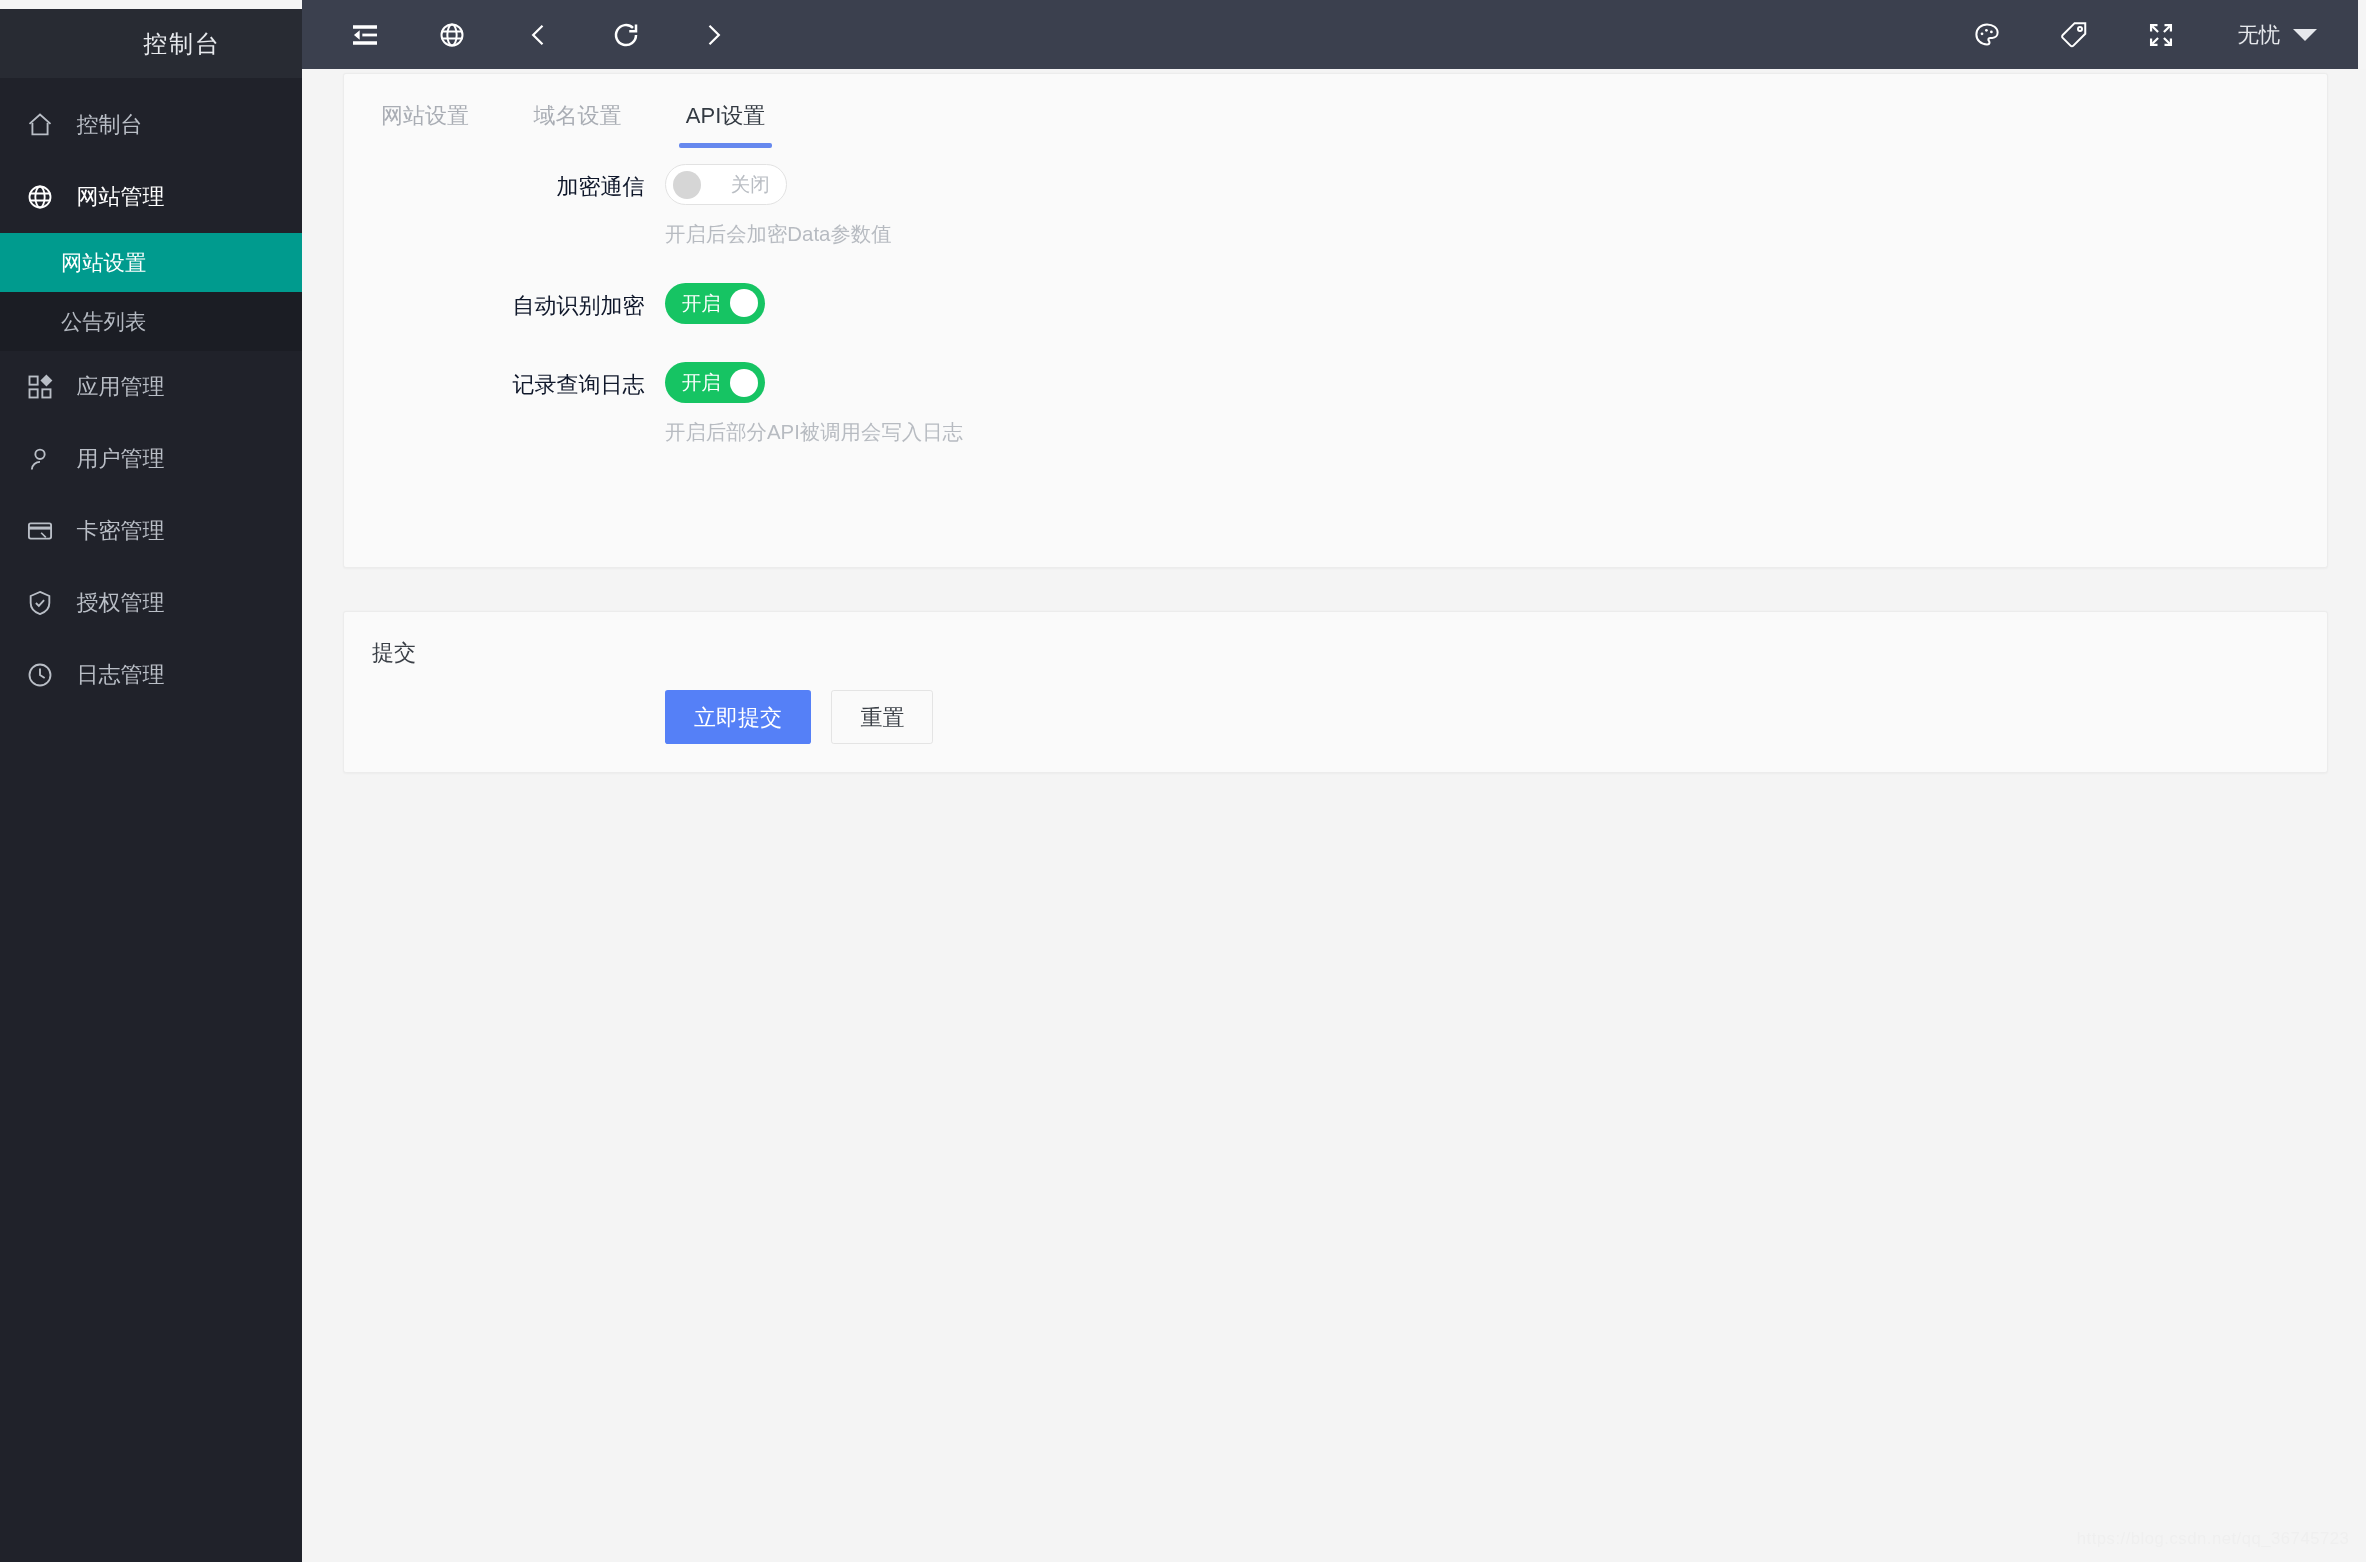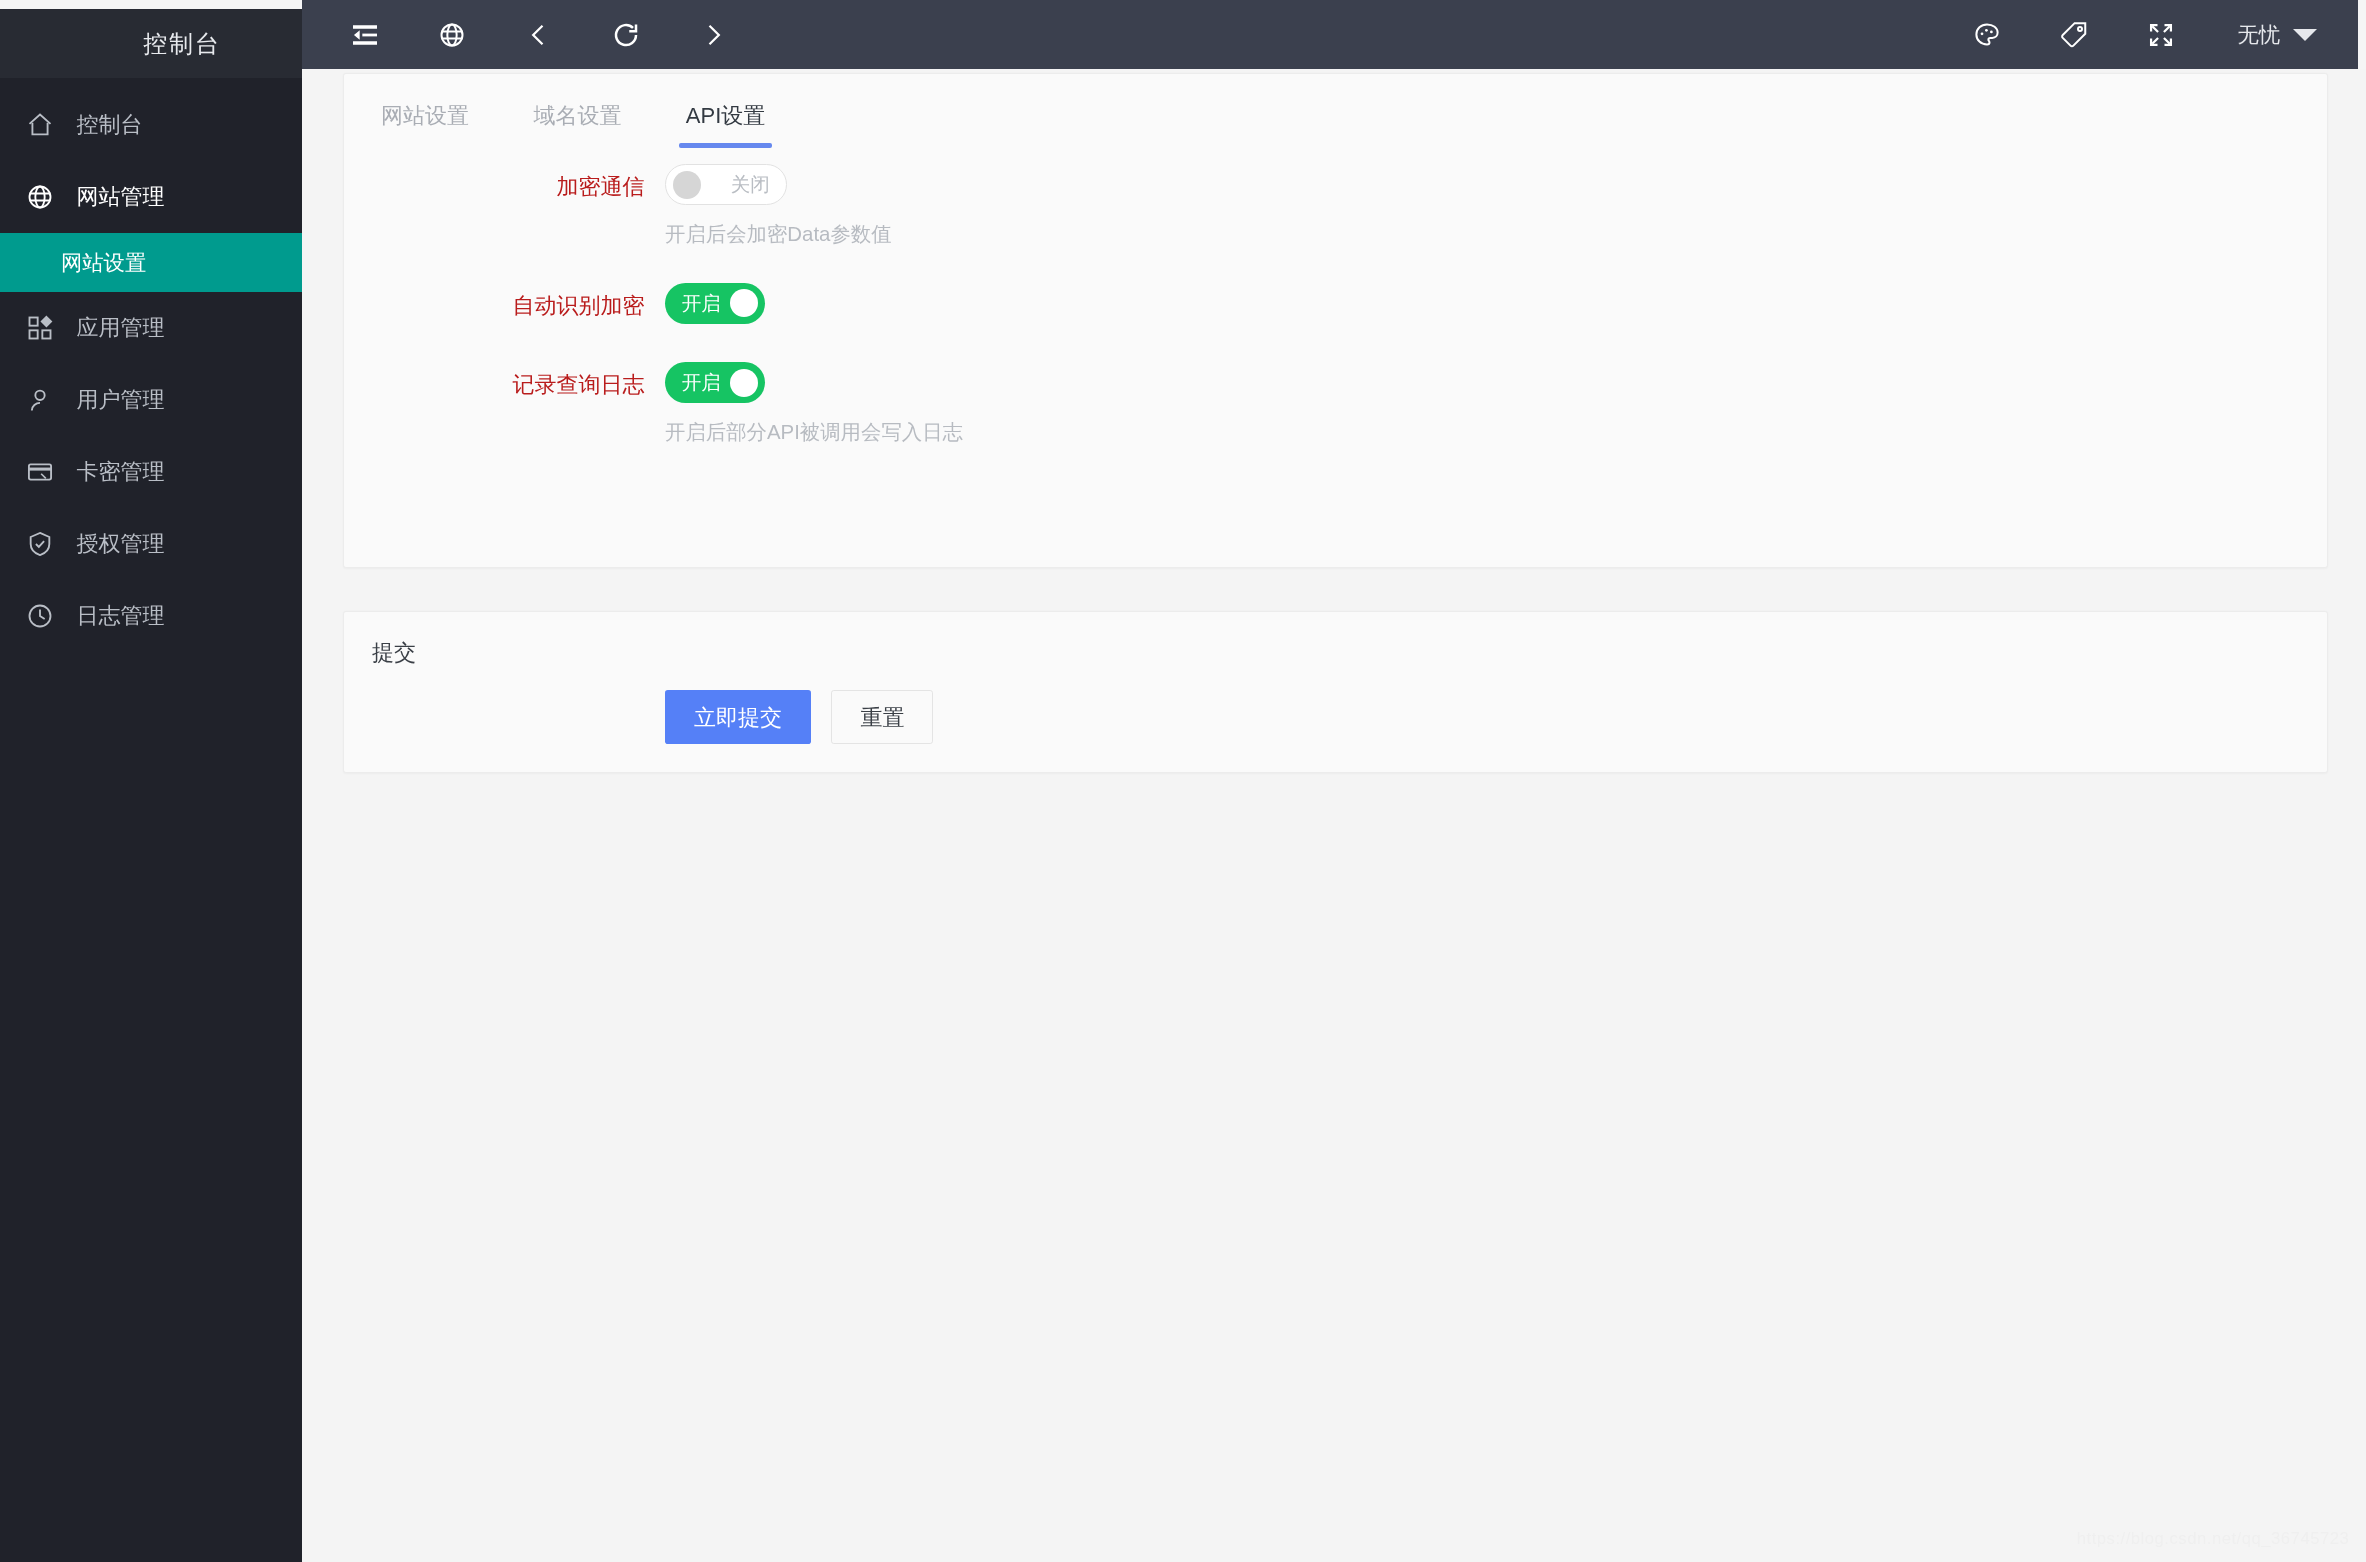--- a/index.html
+++ b/index.html
@@ -98,21 +98,21 @@
   .tab.active{ color:#333a42; }
   .tab.active::after{
     content:""; position:absolute; left:15px; right:15px; bottom:0;
     height:4.6px; background:#6688ee; border-radius:1.9px;
   }
 
   .form{ padding-top:16.7px; }
   .row{ display:flex; align-items:flex-start; margin-bottom:5.6px; }
   .row-label{
     width:321px; text-align:right; padding-right:20.4px;
-    font-size:22px; color:#b91c1c; line-height:46px;
+    font-size:22px; color:#0f172a; line-height:46px;
   }
   .row-body{ flex:1; }
   .hint{ font-size:20.4px; color:#b7bbc1; margin-top:15px; line-height:1.4; }
   .row-gap{ height:28px; }
 
   
   .switch{
     display:inline-flex; align-items:center;
     height:41px; border-radius:20.4px; cursor:pointer; user-select:none;
     padding:0 7.4px; min-width:93px;
@@ -173,20 +173,23 @@
             <path d="M3 9h18M3 15h18"></path>
           </svg>
         </span>
         <span class="label" style="color:#ffffff">网站管理</span>
         <span class="caret up"></span>
       </div>
 
       <div class="submenu">
         <div class="sub-item active">
           <span>网站设置</span>
+        </div>
+        <div class="sub-item">
+          <span>公告列表</span>
         </div>
       </div>
 
       <div class="nav-item">
         <span class="ico">
           <svg width="28" height="28" viewBox="0 0 24 24" fill="none" stroke="#b9bec6" stroke-width="1.6">
             <rect x="3" y="3" width="7" height="7"></rect>
               <rect x="3" y="14" width="7" height="7"></rect>
             <rect x="14" y="14" width="7" height="7"></rect>
             <path d="M17.5 2.5 21.5 6.5 17.5 10.5 13.5 6.5Z" fill="#b9bec6"></path>

